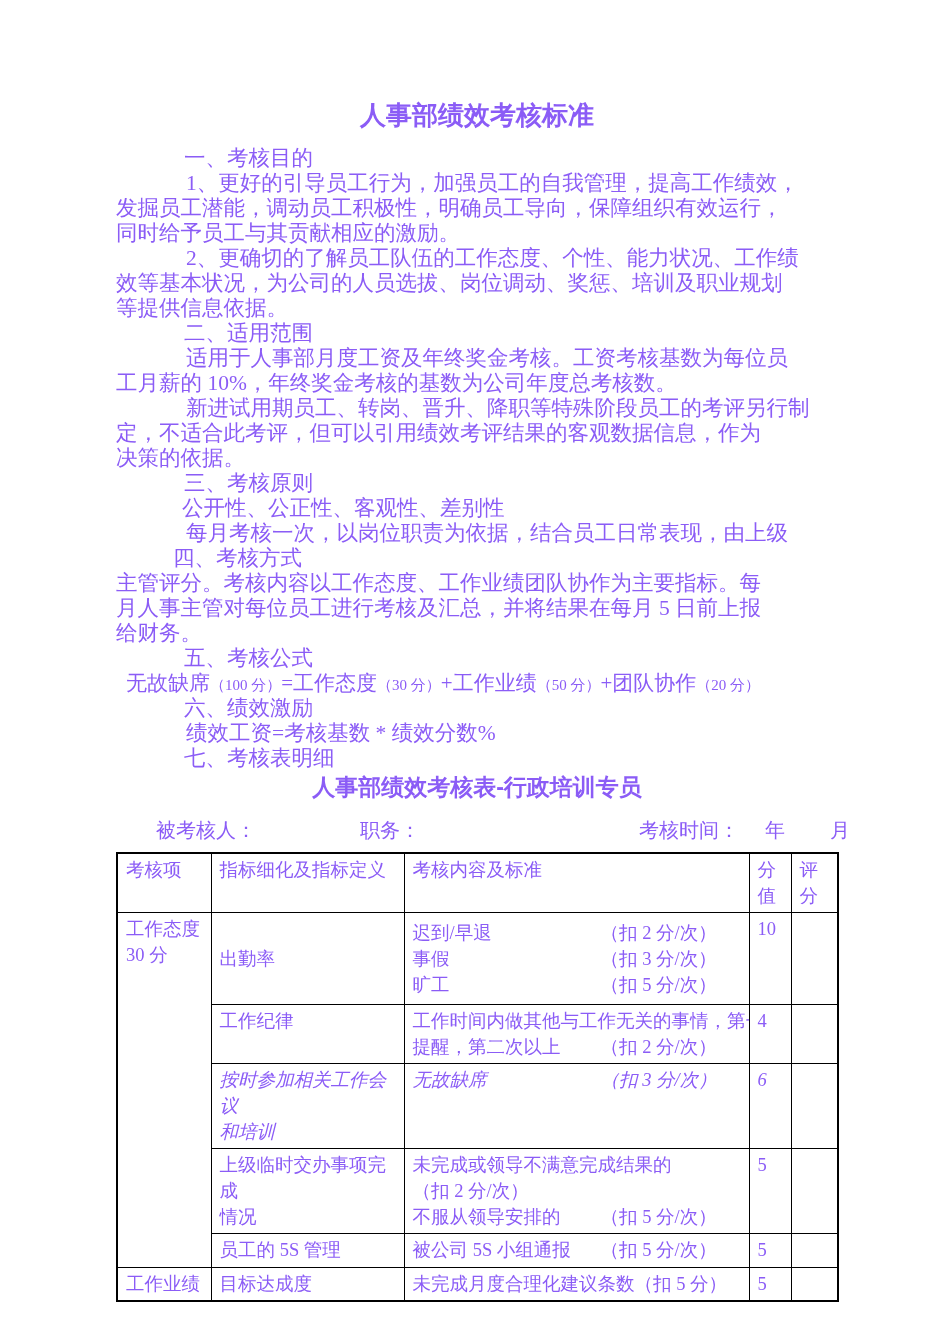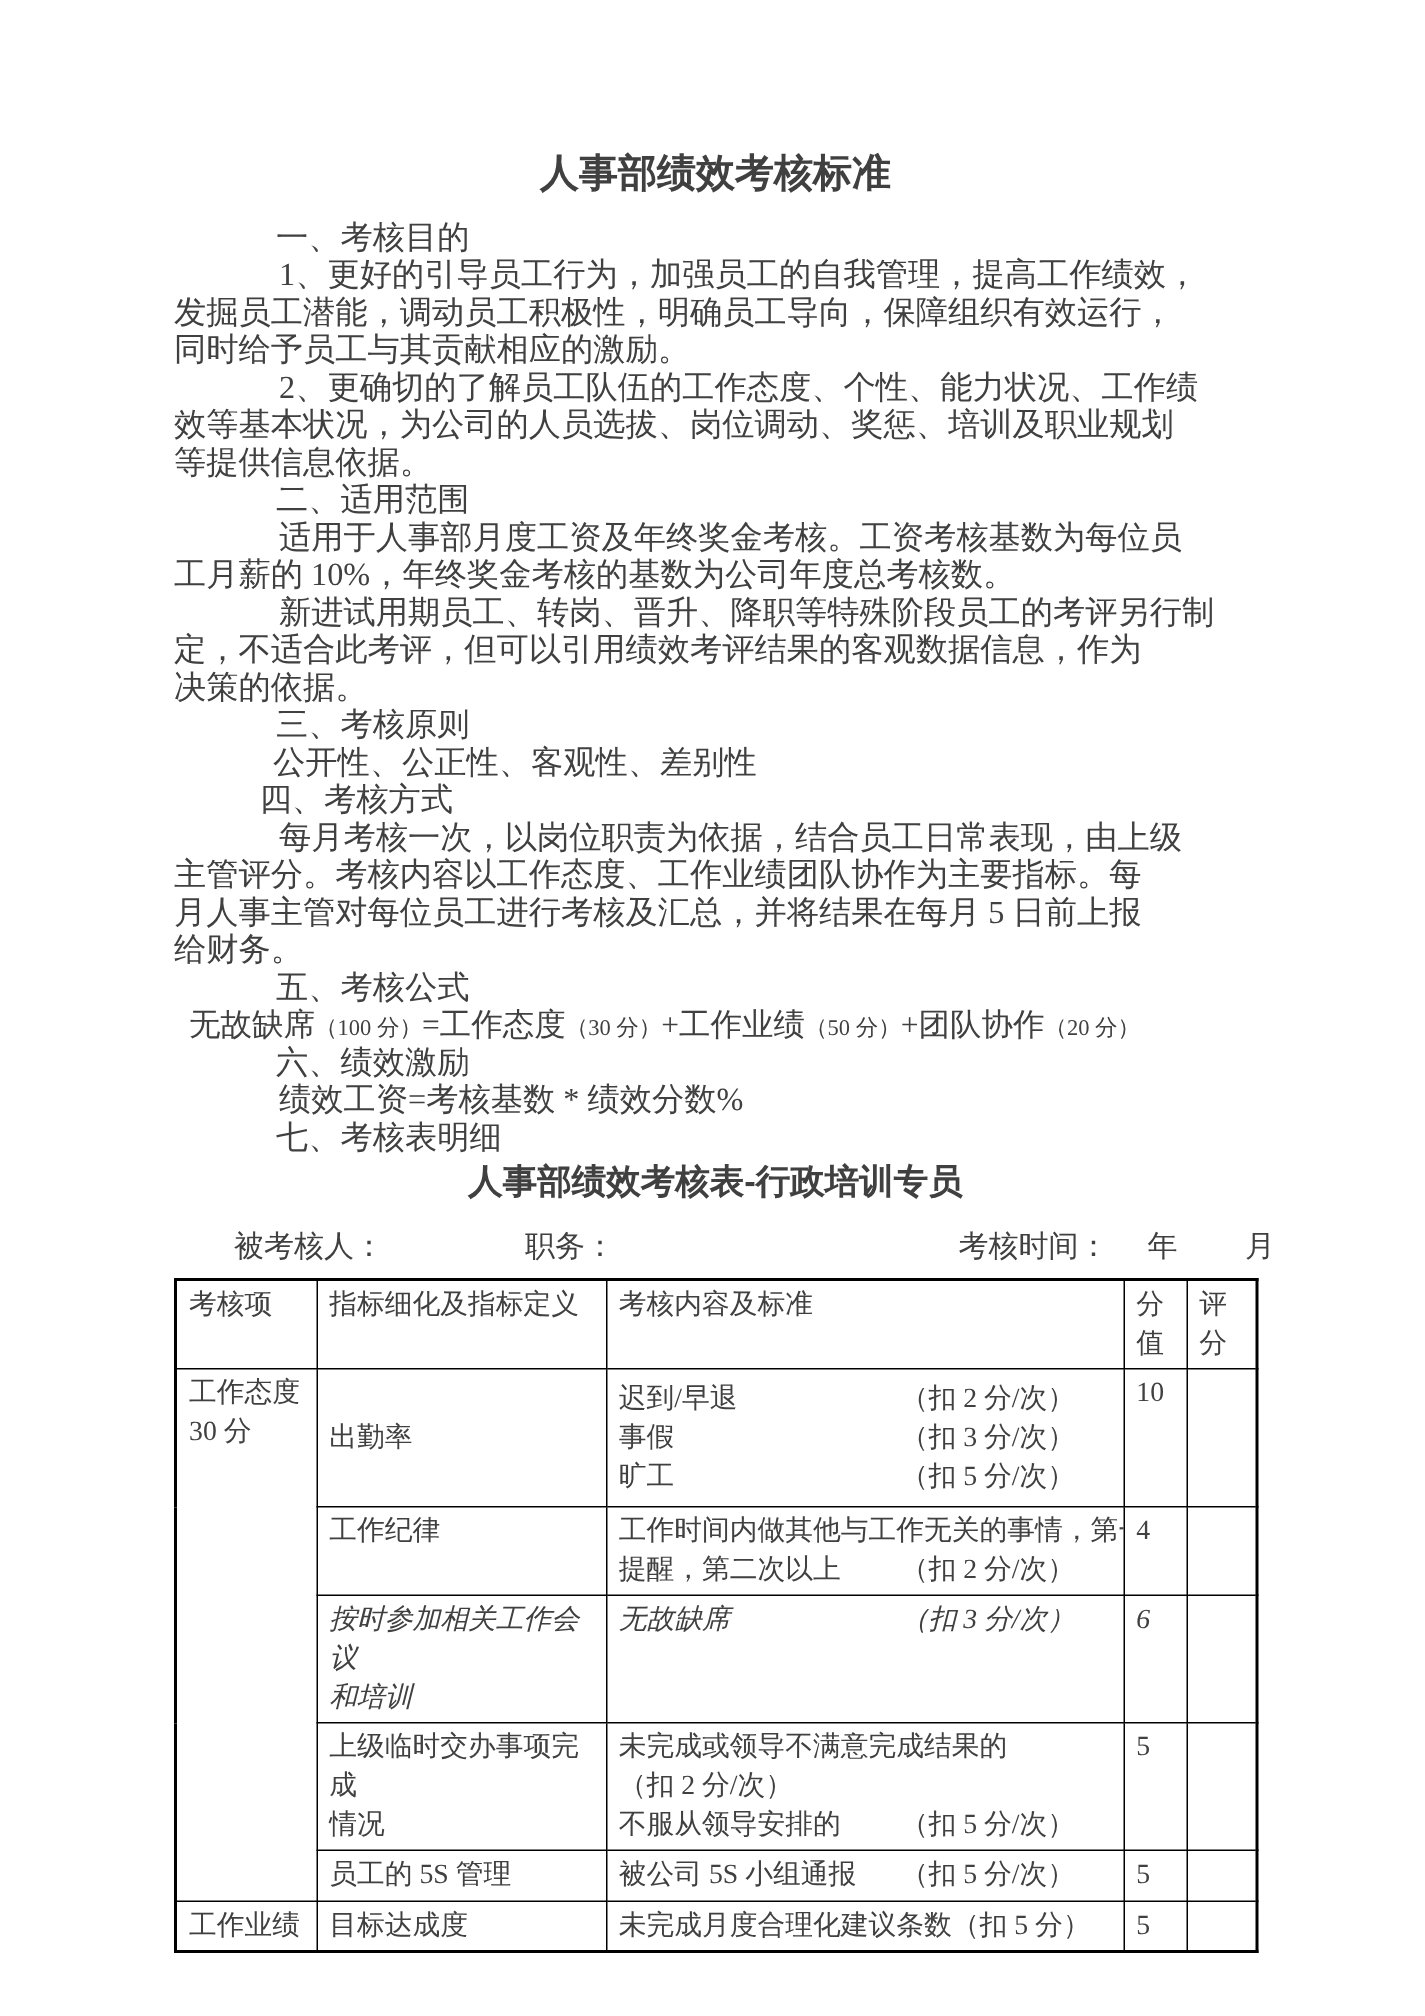--- a/index.html
+++ b/index.html
@@ -1,19 +1,19 @@
 <!DOCTYPE html>
 <html><head>
 <meta charset="utf-8">
 <style>
   html,body{margin:0;padding:0;background:#ffffff;}
   .page{
     position:relative;
     width:950px;height:1344px;
-    background:#ffffff;color:#404040;
+    background:#ffffff;color:#8b5cf6;
     font-family:"Liberation Serif","DejaVu Serif",serif;
     overflow:hidden;
   }
   .doc{position:absolute;left:116px;top:100px;width:722px;}
   .title1{
     font-family:"Liberation Sans","DejaVu Sans",sans-serif;
     font-weight:bold;font-size:26px;line-height:30px;
     text-align:center;margin:0 0 16px 0;
   }
   .dline{height:25px;line-height:25px;font-size:21.5px;white-space:nowrap;}
@@ -25,21 +25,21 @@
   .l-formula{margin-left:10px;font-size:21px;}
   .fsmall{font-size:15px;}
   .title2{
     font-family:"Liberation Sans","DejaVu Sans",sans-serif;
     font-weight:bold;font-size:23px;line-height:26px;
     text-align:center;margin:3px 0 0 0;
   }
   .meta{position:relative;height:26px;margin-top:17px;font-size:20px;}
   .meta span{position:absolute;top:0;white-space:nowrap;}
   .m-examinee{left:40px;}
-  .m-position{left:234px;}
+  .m-position{left:244px;}
   .m-time{left:523px;}
   .m-year{left:649px;}
   .m-month{left:714px;}
   table.assess{
     border-collapse:collapse;table-layout:fixed;
     width:721px;margin-top:9px;
     border:2px solid #000;
     font-size:18.5px;
   }
   table.assess th,table.assess td{
@@ -73,22 +73,22 @@
         <div class="dline l-w">效等基本状况，为公司的人员选拔、岗位调动、奖惩、培训及职业规划</div>
         <div class="dline l-w">等提供信息依据。</div>
         <div class="dline l-h">二、适用范围</div>
         <div class="dline l-fi">适用于人事部月度工资及年终奖金考核。工资考核基数为每位员</div>
         <div class="dline l-w">工月薪的 10%，年终奖金考核的基数为公司年度总考核数。</div>
         <div class="dline l-fi">新进试用期员工、转岗、晋升、降职等特殊阶段员工的考评另行制</div>
         <div class="dline l-w">定，不适合此考评，但可以引用绩效考评结果的客观数据信息，作为</div>
         <div class="dline l-w">决策的依据。</div>
         <div class="dline l-h">三、考核原则</div>
         <div class="dline l-open">公开性、公正性、客观性、差别性</div>
+        <div class="dline l-fi">每月考核一次，以岗位职责为依据，结合员工日常表现，由上级</div>
         <div class="dline l-h4">四、考核方式</div>
-        <div class="dline l-fi">每月考核一次，以岗位职责为依据，结合员工日常表现，由上级</div>
         <div class="dline l-w">主管评分。考核内容以工作态度、工作业绩团队协作为主要指标。每</div>
         <div class="dline l-w">月人事主管对每位员工进行考核及汇总，并将结果在每月 5 日前上报</div>
         <div class="dline l-w">给财务。</div>
         <div class="dline l-h">五、考核公式</div>
         <div class="dline l-formula"><span>无故缺席</span><span class="fsmall">（100 分）</span><span>=工作态度</span><span class="fsmall">（30 分）</span><span>+工作业绩</span><span class="fsmall">（50 分）</span><span>+团队协作</span><span class="fsmall">（20 分）</span></div>
         <div class="dline l-h">六、绩效激励</div>
         <div class="dline l-fi">绩效工资=考核基数 * 绩效分数%</div>
         <div class="dline l-h">七、考核表明细</div>
       </div>
 

